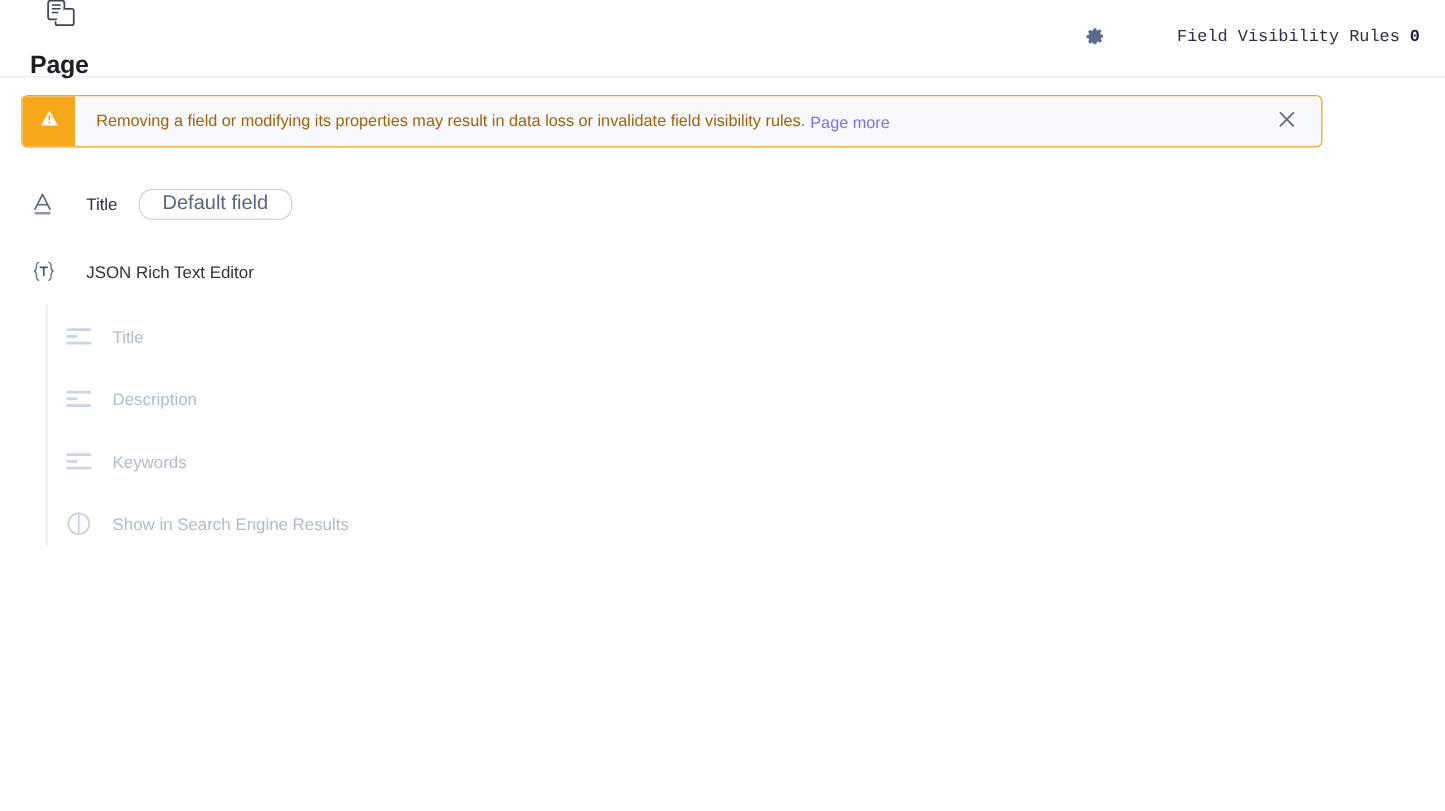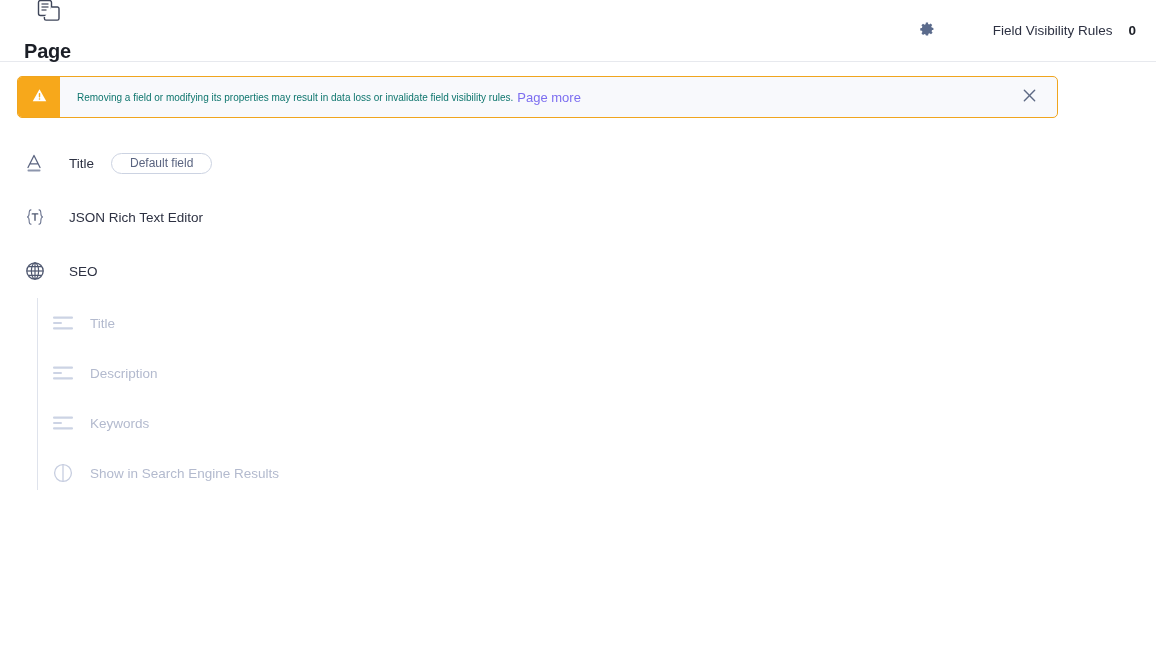--- a/index.html
+++ b/index.html
@@ -45,22 +45,23 @@
   }
   .gear-btn {
     width: 24px; height: 24px;
     display: flex; align-items: center; justify-content: center;
     cursor: pointer;
     background: none; border: none;
   }
   .fvr {
     display: flex;
     align-items: flex-start;
-    gap: 16px;
+    gap: 8px;
     cursor: pointer;
+    font-family: Liberation Mono, monospace;
   }
   .fvr-label {
     font-size: 13.5px;
     color: #2d3142;
   }
   .fvr-count {
     font-size: 13.5px;
     font-weight: 700;
     color: #1b1e26;
   }
@@ -89,22 +90,22 @@
     justify-content: center;
   }
   .banner-body {
     flex: 1;
     display: flex;
     align-items: center;
     padding: 0 8px 0 17px;
     min-width: 0;
   }
   .banner-text {
-    font-size: 10px;
-    color: #0f766e;
+    font-size: 13px;
+    color: #a16207;
     line-height: 1.3;
     white-space: nowrap;
   }
   .banner-link {
     font-size: 13px;
     color: #7c6ef0;
     text-decoration: none;
     margin-left: 4px;
     cursor: pointer;
   }
@@ -139,21 +140,21 @@
   }
   .field-label {
     font-size: 13.5px;
     color: #2d3142;
     margin-left: 11px;
   }
   .badge {
     margin-left: 17px;
     display: inline-block;
     padding: 3px 18px 4px;
-    font-size: 12px;
+    font-size: 16px;
     color: #5a6480;
     border: 1px solid #ccd3e2;
     border-radius: 11px;
     line-height: 1;
     white-space: nowrap;
   }
 
   
   .group { position: relative; }
   .group-children {
@@ -268,32 +269,20 @@
         <path d="M7.6 2.2c-2 0-2 2.6-2 4.1 0 1.6-.6 3.4-2.1 3.7 1.5.3 2.1 2.1 2.1 3.7 0 1.5 0 4.1 2 4.1" stroke="#6b7siz" fill="none"></path>
         <path d="M7.6 2.2c-2 0-2 2.6-2 4.1 0 1.6-.6 3.4-2.1 3.7 1.5.3 2.1 2.1 2.1 3.7 0 1.5 0 4.1 2 4.1" stroke="#6b748f" stroke-width="1.2" fill="none" stroke-linecap="round"></path>
         <path d="M16.4 2.2c2 0 2 2.6 2 4.1 0 1.6.6 3.4 2.1 3.7-1.5.3-2.1 2.1-2.1 3.7 0 1.5 0 4.1-2 4.1" stroke="#6b748f" stroke-width="1.2" fill="none" stroke-linecap="round"></path>
         <path d="M9 6.6 H15 M12 6.6 V13.6" stroke="#4f5870" stroke-width="1.5" fill="none" stroke-linecap="round"></path>
       </svg>
     </span>
     <span class="field-label">JSON Rich Text Editor</span>
   </div>
 
   <div class="group">
-    <div class="field-row">
-      <span class="field-icon">
-        <svg width="22" height="22" viewBox="0 0 22 22">
-          <circle cx="11" cy="11" r="8.2" fill="none" stroke="#4f5870" stroke-width="1.3"></circle>
-          <ellipse cx="11" cy="11" rx="3.6" ry="8.2" fill="none" stroke="#4f5870" stroke-width="1.2"></ellipse>
-          <line x1="11" y1="2.8" x2="11" y2="19.2" stroke="#4f5870" stroke-width="1.2"></line>
-          <line x1="2.8" y1="11" x2="19.2" y2="11" stroke="#4f5870" stroke-width="1.2"></line>
-          <path d="M4.3 6.6 H17.7 M4.3 15.4 H17.7" fill="none" stroke="#4f5870" stroke-width="1.1"></path>
-        </svg>
-      </span>
-      <span class="field-label">SEO</span>
-    </div>
 
     <div class="group-children">
 
       <div class="child-row">
         <span class="child-icon">
           <svg class="lines-icon" width="22" height="16" viewBox="0 0 22 16">
             <rect x="1" y="1.5" width="20" height="2.2" rx="1" fill="#ccd3e4"></rect>
             <rect x="1" y="6.9" width="9" height="2.2" rx="1" fill="#ccd3e4"></rect>
             <rect x="1" y="12.3" width="20" height="2.2" rx="1" fill="#ccd3e4"></rect>
           </svg>

